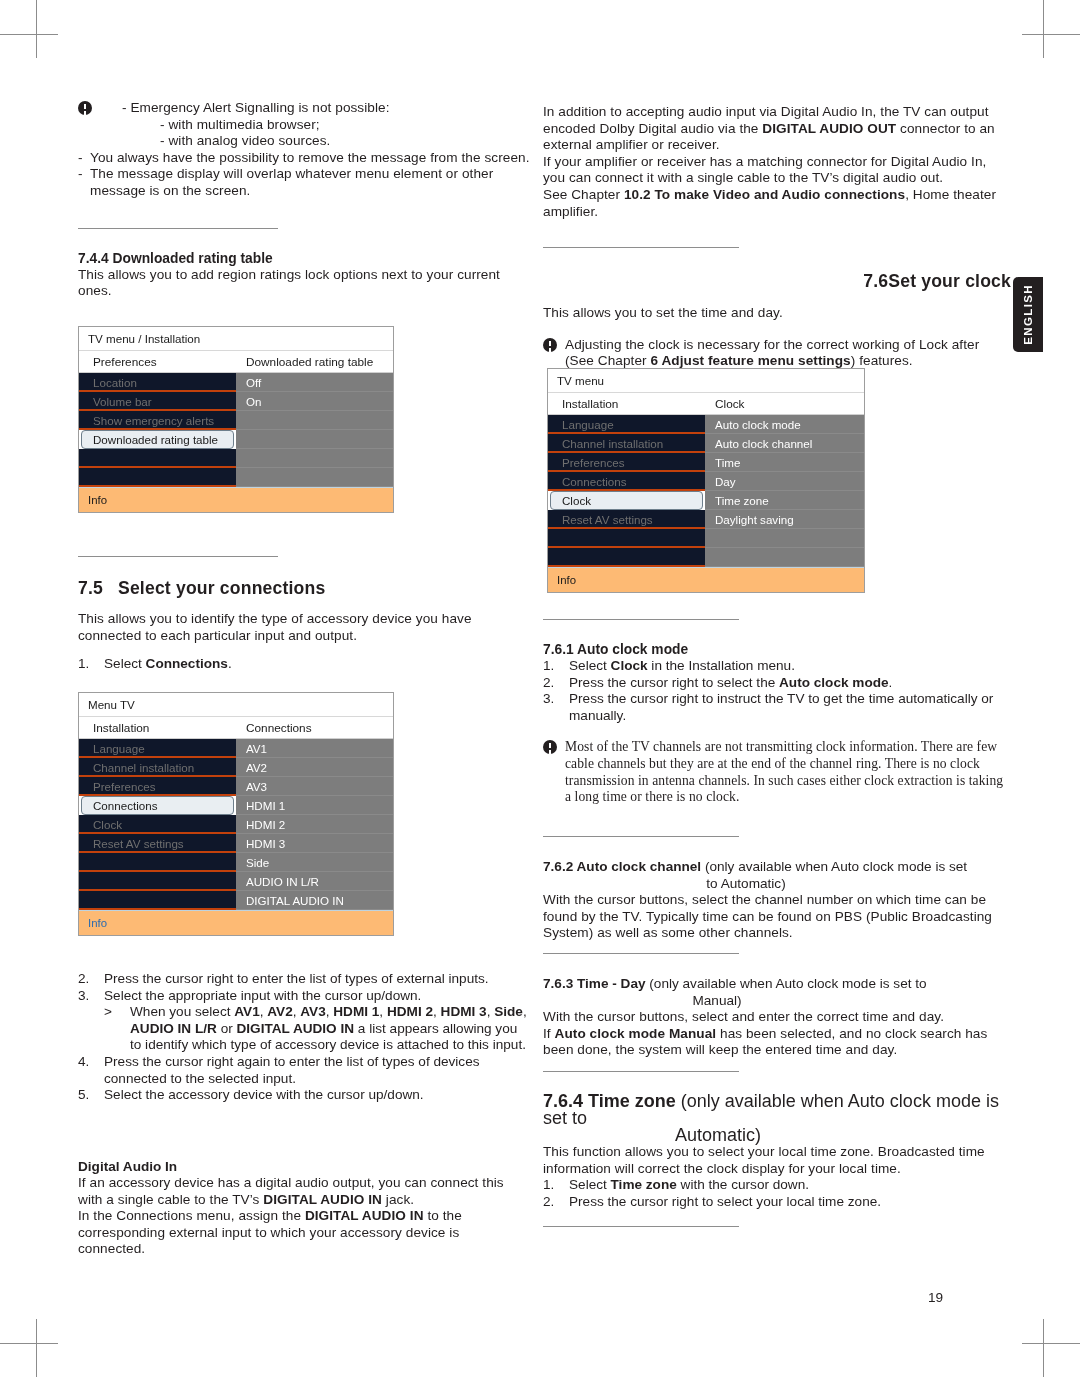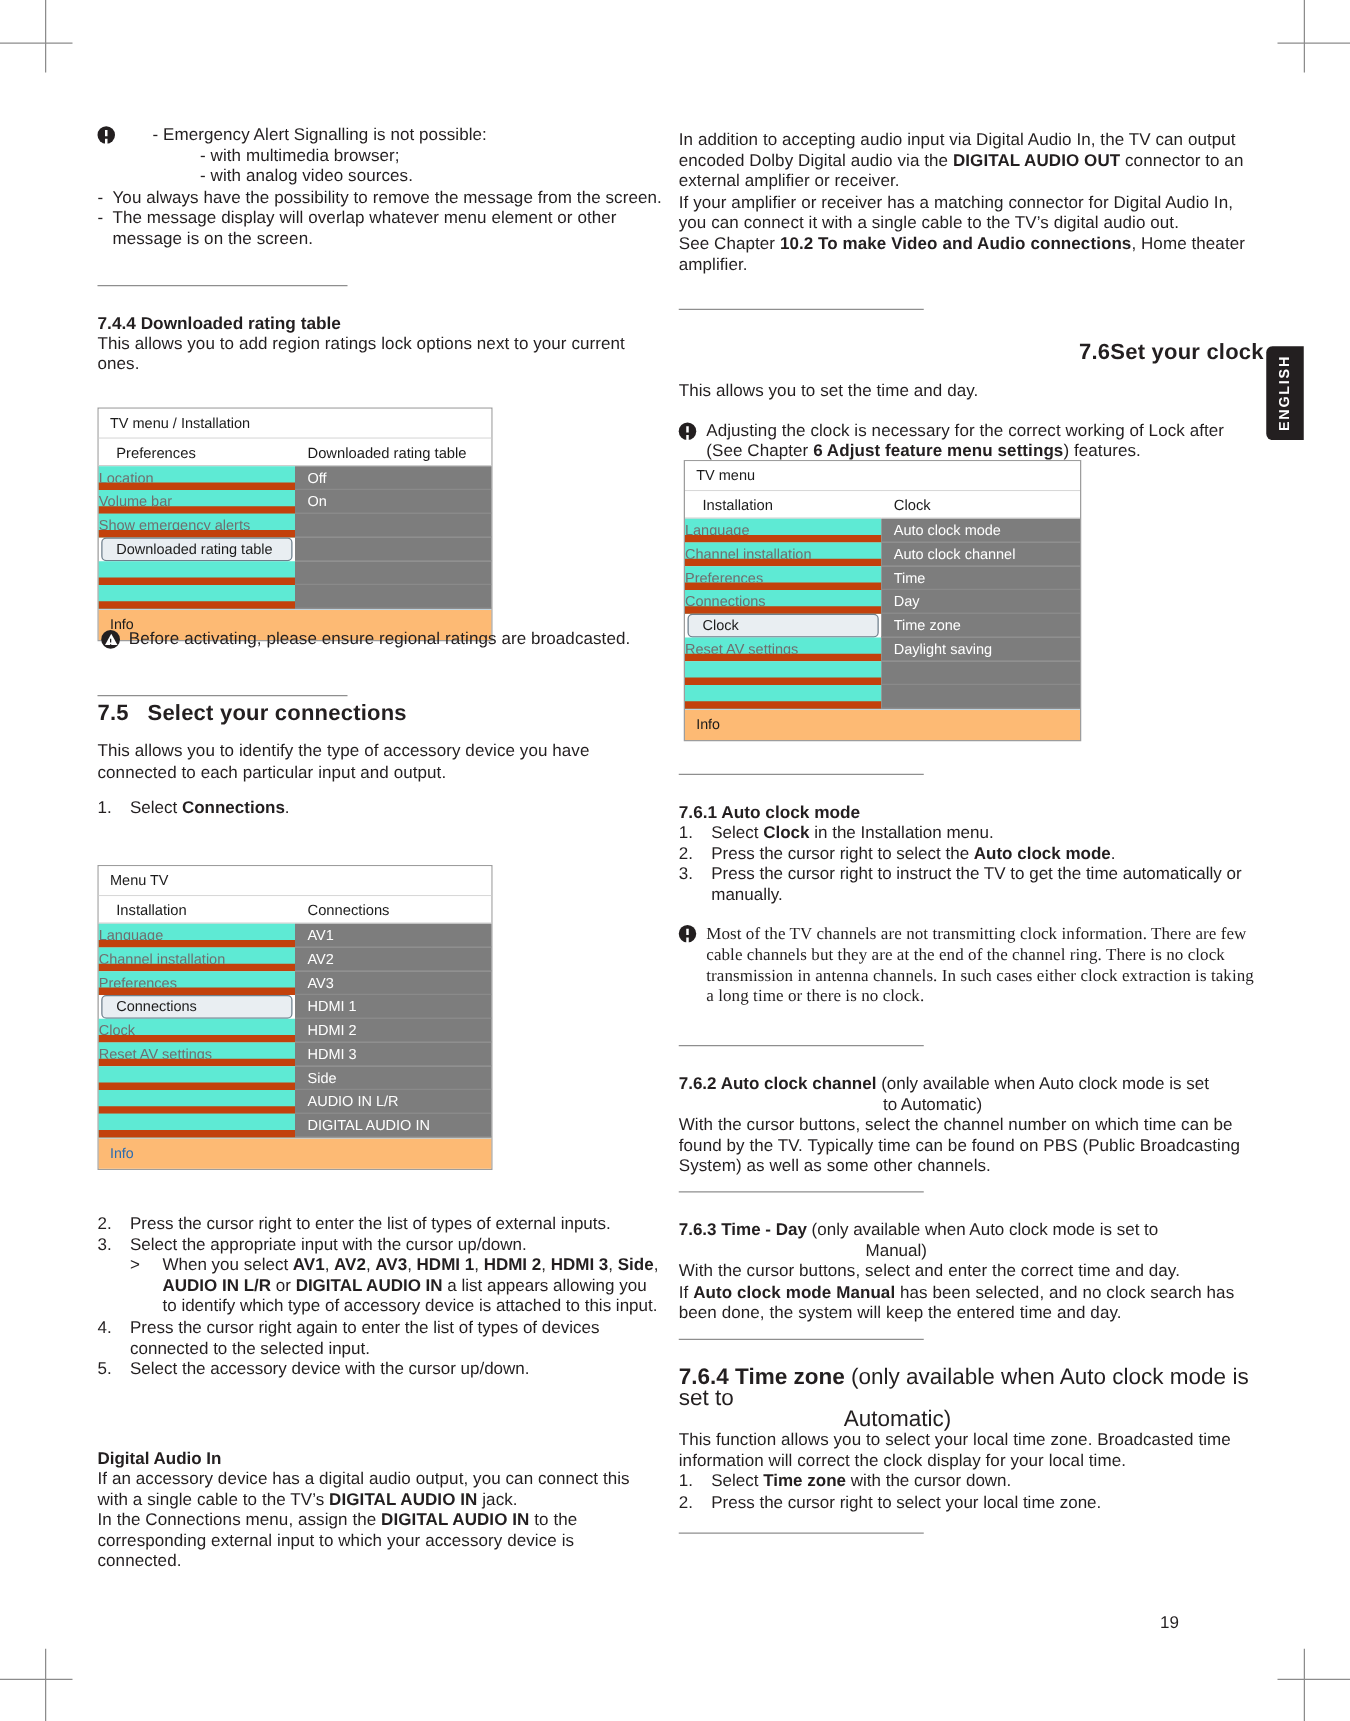--- a/index.html
+++ b/index.html
@@ -105,23 +105,23 @@
   .tvm-colR { flex:1; }
 
   .tvm-head {
     height:22px; line-height:22px; padding-left:14px;
     background:#ffffff; color:#1b1b1b; font-size:11.8px;
     border-bottom:1px solid #cfcfcf;
   }
   .tvm-headR { padding-left:10px; }
 
   .rowL {
-    height:19px; line-height:19px; 
-    background:#5eead4; color:#6f6f6f;
-    border-bottom:6px solid #c2410c;
+    height:19px; line-height:19px; padding-left:14px;
+    background:#0f172a; color:#6f6f6f;
+    border-bottom:2px solid #c2410c;
     white-space:nowrap; overflow:hidden;
   }
   .rowR {
     height:19px; line-height:19px; padding-left:10px;
     background:#7d7d7d; color:#ffffff;
     border-bottom:1px solid #8a8a8a;
     white-space:nowrap; overflow:hidden;
   }
   .rowL.empty, .rowR.empty { color:transparent; }
 
@@ -215,28 +215,24 @@
           <div class="rowR">On</div>
           <div class="rowR empty">&nbsp;</div>
           <div class="rowR empty">&nbsp;</div>
           <div class="rowR empty">&nbsp;</div>
           <div class="rowR empty">&nbsp;</div>
         </div>
       </div>
       <div class="tvm-foot">Info</div>
     </div>
 
-    <div class="noteblock" style="position:absolute; top:407px; left:3px; width:452px;">
-      <div class="ic"><span class="ticon"></span></div>
-      <div class="bd txt">Before activating, please ensure regional ratings are broadcasted.</div>
-    </div>
 
     <div class="rule w1" style="position:absolute; top:460px; left:0;"></div>
 
-    <div style="position:absolute; top:463px; left:0; width:452px;">
+    <div style="position:absolute; top:481px; left:0; width:452px;">
       <div class="h-major">
         <span class="no">7.5</span><span>Select your connections</span>
       </div>
       <div class="txt" style="margin-top:12px;">This allows you to identify the type of accessory device you have connected to each particular input and output.</div>
       <div class="li" style="margin-top:12px;">
         <div class="num">1.</div>
         <div class="bdy"><span>Select </span><b>Connections</b><span>.</span></div>
       </div>
     </div>
 

